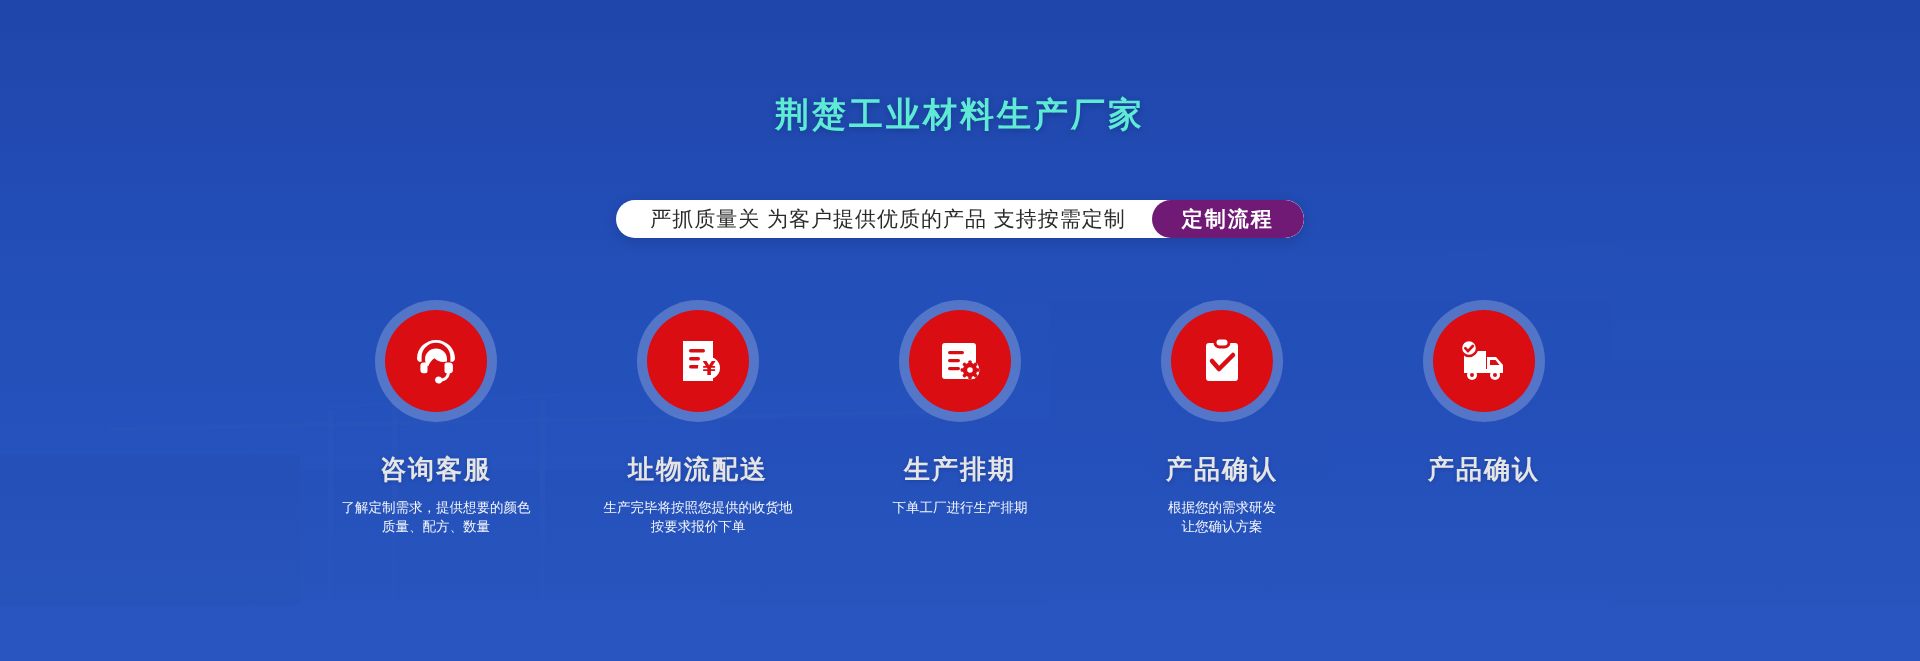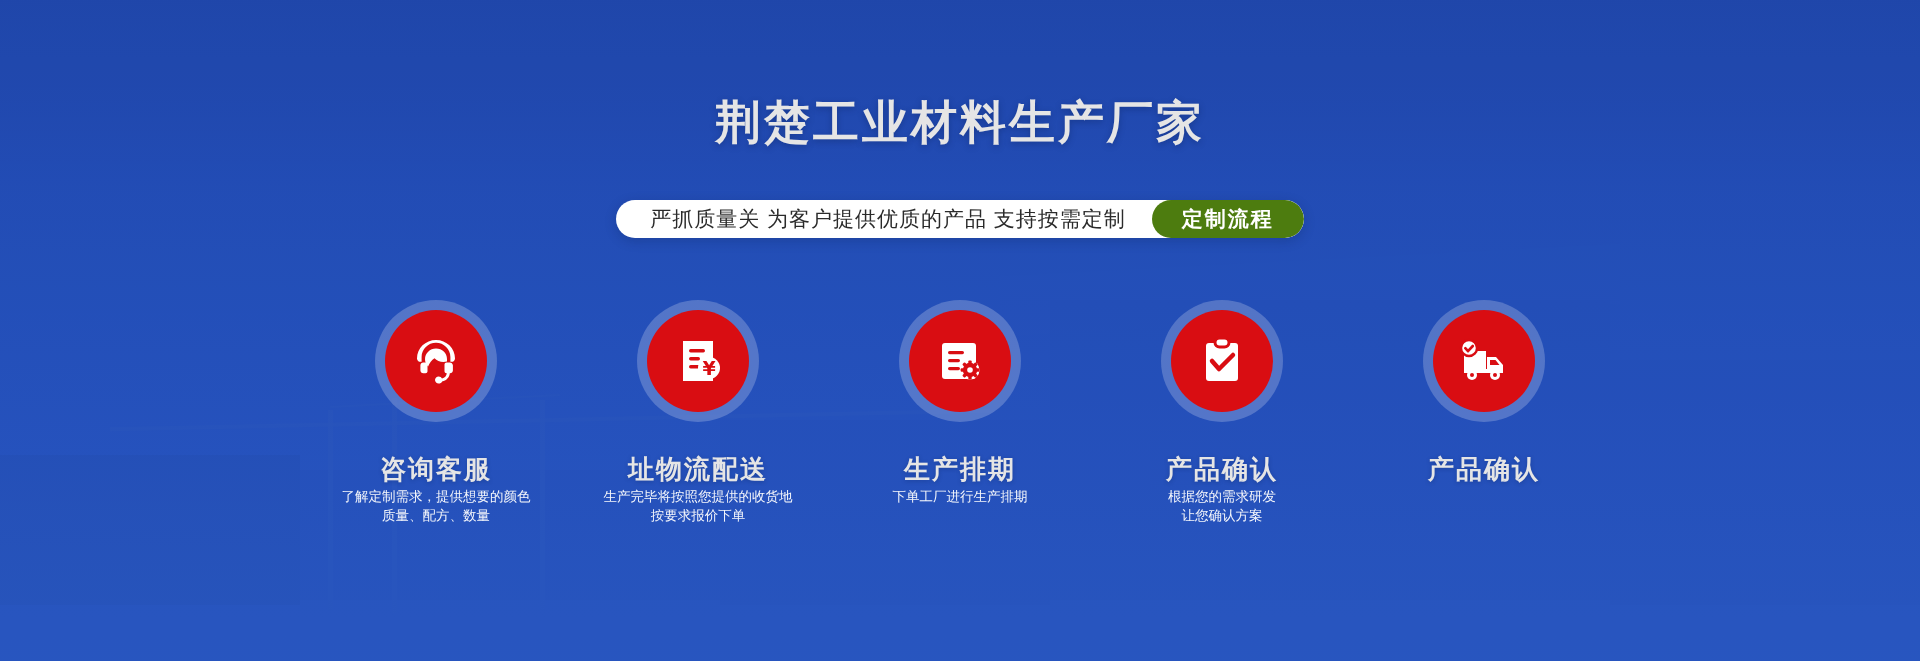--- a/index.html
+++ b/index.html
@@ -35,22 +35,22 @@
     background:linear-gradient(180deg,rgba(37,82,184,.80) 0%,rgba(39,86,190,.72) 35%,rgba(44,93,198,.78) 70%,rgba(47,98,201,.88) 100%);
   }
   .tintfix{position:absolute;inset:0;background:#2a58bd;mix-blend-mode:multiply;opacity:.20;}
 
   
   .content{position:absolute;inset:0;}
 
   .headline{
     position:absolute;left:0;right:0;top:92px;
     text-align:center;
-    color:#e5e5e5;
-    font-size:46px;
+    color:#5eead4;
+    font-size:34px;
     font-weight:bold;
     letter-spacing:3px;
     text-shadow:0 2px 6px rgba(10,30,80,.35);
   }
 
   .pill-wrap{
     position:absolute;left:0;right:0;top:200px;
     display:flex;justify-content:center;
   }
   .pill{
@@ -64,21 +64,21 @@
   .pill-text{
     display:flex;align-items:center;
     padding:0 26px 0 34px;
     color:#2b2b2b;
     font-size:21px;
     letter-spacing:1px;
     white-space:nowrap;
   }
   .pill-cta{
     display:flex;align-items:center;justify-content:center;
-    background:#4d7c0f;
+    background:#701a75;
     color:#ffffff;
     font-size:21px;
     font-weight:bold;
     letter-spacing:2px;
     padding:0 30px;
     border-radius:26px;
     white-space:nowrap;
     cursor:pointer;
   }
 
@@ -106,20 +106,21 @@
   .step-title{
     margin-top:30px;
     color:#e5e5e5;
     font-size:26px;
     font-weight:bold;
     letter-spacing:2px;
     white-space:nowrap;
     text-shadow:0 1px 4px rgba(10,30,80,.3);
   }
   .step-desc{
+    margin-top:11px;
     color:#ffffff;
     font-size:13.5px;
     line-height:19px;
     text-align:center;
     opacity:.95;
     width:210px;
   }
 </style>
 </head>
 <body>

